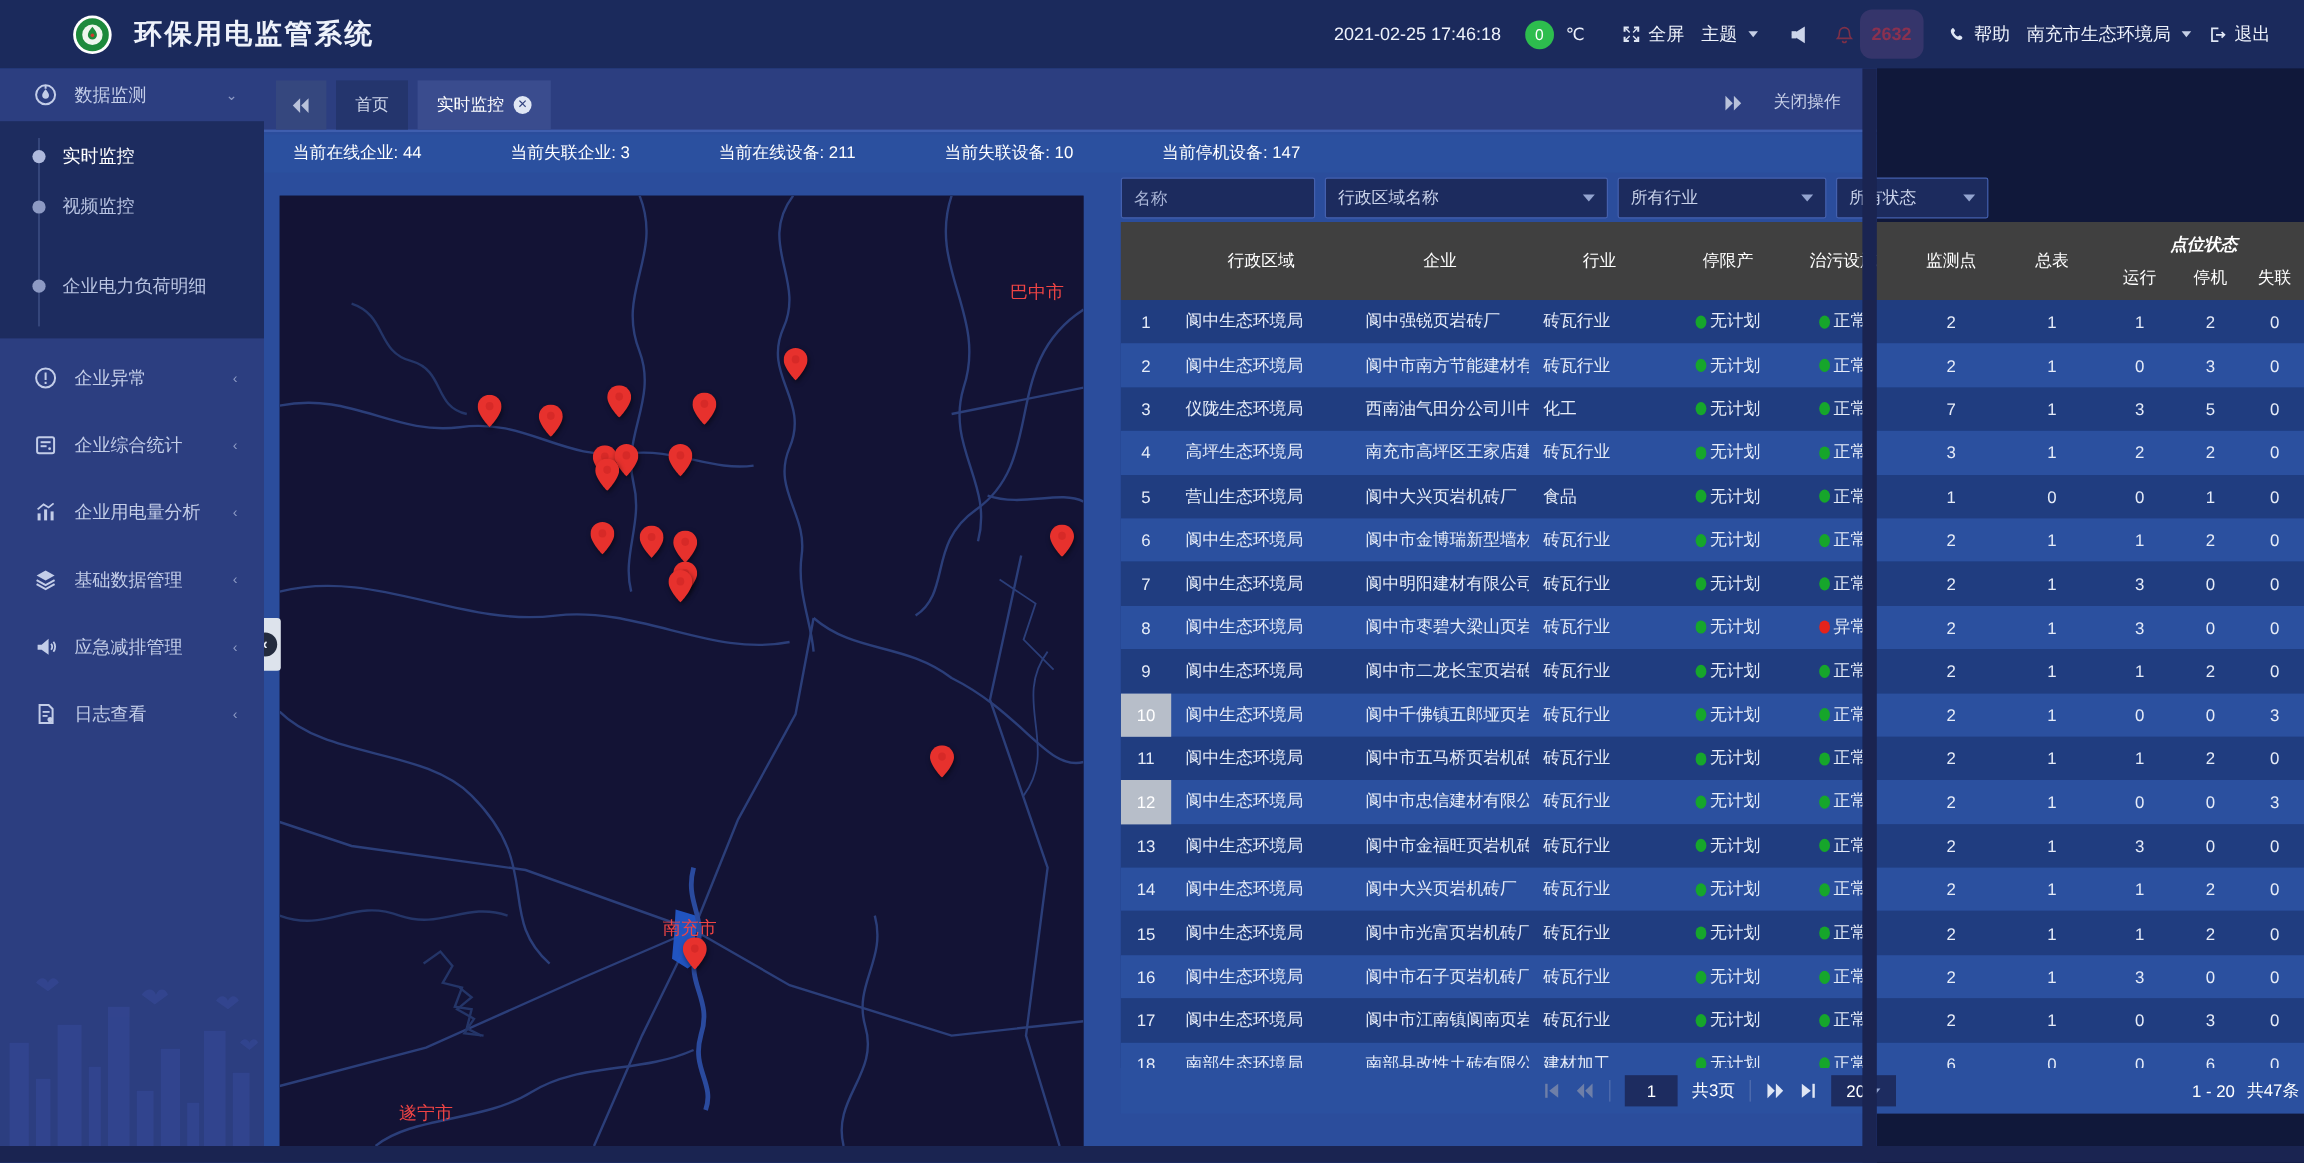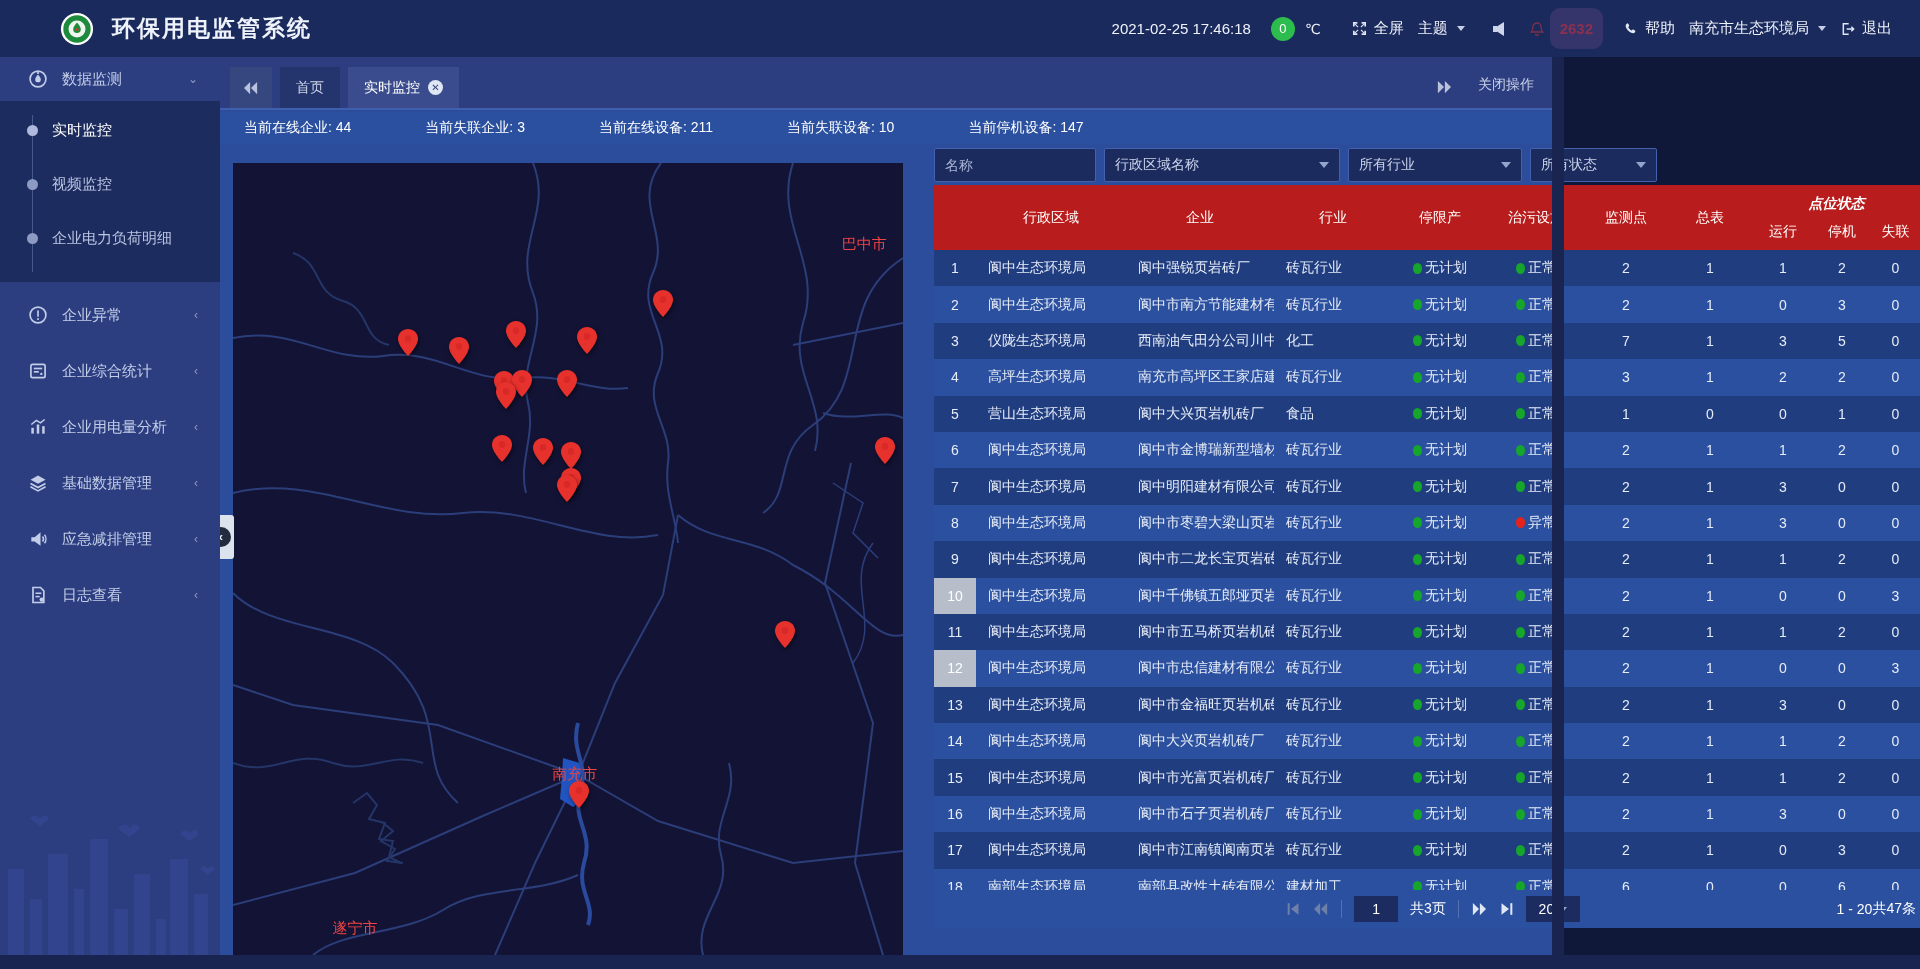--- a/index.html
+++ b/index.html
@@ -88,21 +88,21 @@
   input.f-input { width:162px; outline:none; padding:0 10px; font-family:inherit; }
   input.f-input::placeholder { color:#a9b5d6; }
   .f-select { justify-content:space-between; cursor:pointer; }
   .f-select .dn { width:0; height:0; border-left:5px solid transparent; border-right:5px solid transparent;
     border-top:6px solid #93a4cf; }
   .w-region { width:236px; } .w-industry { width:174px; } .w-status { width:127px; }
 
   
   .tbl { position:relative; width:998px; }
   .thead { display:grid; grid-template-columns:42px 150px 148px 118px 96px 96px 84px 84px 62px 56px 51px;
-    grid-template-rows:38px 27px; width:987px; height:65px; background:#b91c1c; color:#fff; font-size:14px; }
+    grid-template-rows:38px 27px; width:987px; height:65px; background:#404040; color:#fff; font-size:14px; }
   .thead .h-main { grid-row:1/3; display:flex; align-items:center; justify-content:center; }
   .thead .h-group { grid-row:1; grid-column:9/12; display:flex; align-items:center; justify-content:center;
     font-style:italic; font-weight:bold; }
   .thead .h-sub { grid-row:2; display:flex; align-items:flex-start; justify-content:center;text-align:right; }
   .tbody { position:relative; width:998px; height:640px; overflow:hidden; background:#203d80; }
   .trow { display:grid; grid-template-columns:42px 150px 148px 118px 96px 96px 84px 84px 62px 56px 51px;
     height:36.4px; color:#e6ecf8; font-size:14px; align-items:center; cursor:pointer; }
   .trow:nth-child(odd) { background:#203d80; }
   .trow:nth-child(even) { background:#2b509f; }
   .td { overflow:hidden; white-space:nowrap; }
@@ -120,21 +120,21 @@
   .pager { position:relative; width:998px; height:38px; background:#2b509f; display:flex; align-items:center;
     justify-content:center; gap:12px; color:#fff; font-size:14px; }
   .pg-ic { display:flex; align-items:center; cursor:pointer; }
   .pg-ic svg { display:block; }
   .pg-div { width:1px; height:18px; background:#5570b0; }
   .pg-input { width:44px; height:26px; background:#1d2c60; color:#fff; text-align:center; line-height:26px; }
   .pg-size { width:54px; height:26px; background:#1d2c60; display:flex; align-items:center;
     justify-content:center; gap:5px; cursor:pointer; }
   .pg-size .dn { width:0; height:0; border-left:4px solid transparent; border-right:4px solid transparent;
     border-top:5px solid #93a4cf; }
-  .pg-count { position:absolute; right:16px; top:0; height:38px; display:flex; align-items:center; }
+  .pg-count { position:absolute; right:16px; top:0; height:38px; display:flex; align-items:center; gap:10px; }
 
   .footer-strip { position:absolute; left:0; bottom:0; width:1920px; height:14px; background:#1a2451; z-index:40; }
   .right-strip { position:absolute; right:0; top:57px; width:12px; bottom:0; background:#1a2451; z-index:35; }
 </style>
 </head>
 <body>
 
 <svg width="0" height="0" style="position:absolute">
   <defs>
     <symbol id="icon-monitor" viewBox="0 0 24 24">
@@ -270,21 +270,21 @@
       <span class="chev">⌄</span>
     </div>
     <div class="submenu">
       <div class="rail"></div>
 
         <div class="sub-item active" style="position: absolute; height: 30px; top: 14px;">
           <span class="dot"></span>
           <span>实时监控</span>
         </div>
 
-        <div class="sub-item" style="position: absolute; height: 30px; top: 68px;">
+        <div class="sub-item" style="position: absolute; height: 30px; top: 56px;">
           <span class="dot"></span>
           <span>视频监控</span>
         </div>
 
         <div class="sub-item" style="position: absolute; height: 30px; top: 122px;">
           <span class="dot"></span>
           <span>企业电力负荷明细</span>
         </div>
 
     </div>

